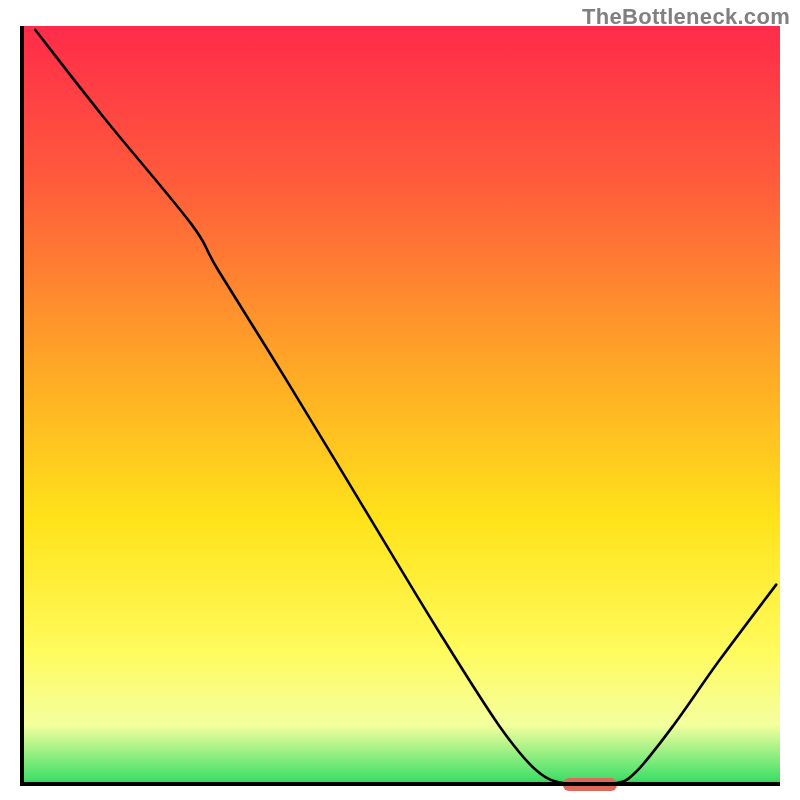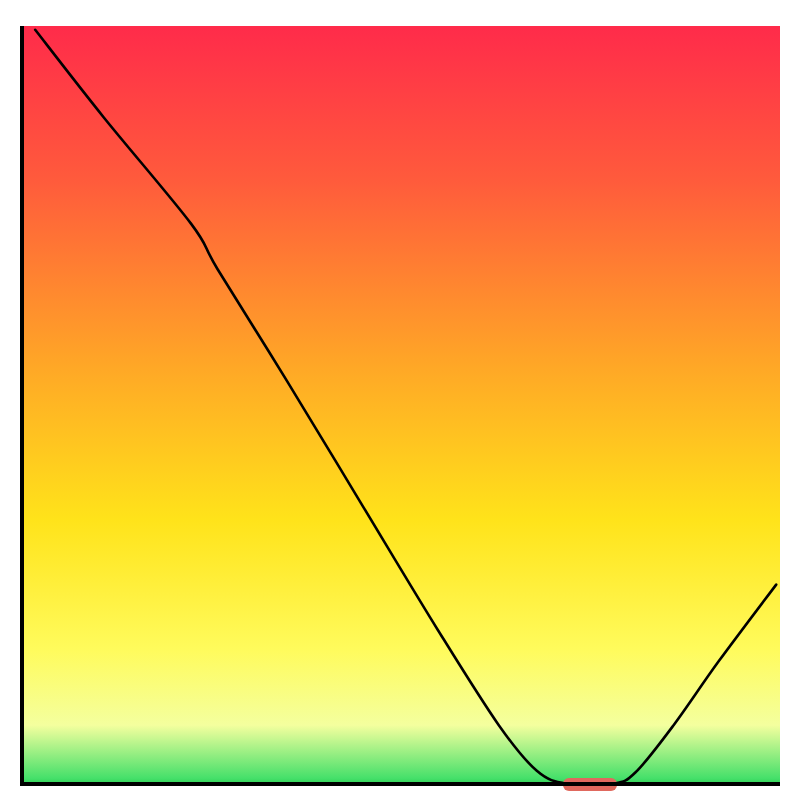--- a/index.html
+++ b/index.html
@@ -9,20 +9,21 @@
   
   .axis-left{position:absolute;left:0;top:0;width:4px;height:760px;background:#000}
   .axis-bottom{position:absolute;left:0;bottom:0;width:760px;height:4px;background:#000}
   .bg-svg{position:absolute;left:0;top:0;width:760px;height:760px}
   .marker{position:absolute;border-radius:6px}
 </style>
 </head>
 <body>
 
 <div class="wrap">
+  <div class="watermark">TheBottleneck.com</div>
 
   <div class="plot">
     <svg class="bg-svg" viewBox="0 0 760 760" preserveAspectRatio="none">
       <defs>
         <linearGradient id="bgGrad" x1="0" y1="0" x2="0" y2="1">
             <stop offset="0%" stop-color="#ff2b4a"></stop>
             <stop offset="20%" stop-color="#ff5a3c"></stop>
             <stop offset="45%" stop-color="#ffa826"></stop>
             <stop offset="65%" stop-color="#ffe31a"></stop>
             <stop offset="82%" stop-color="#fffb5c"></stop>

